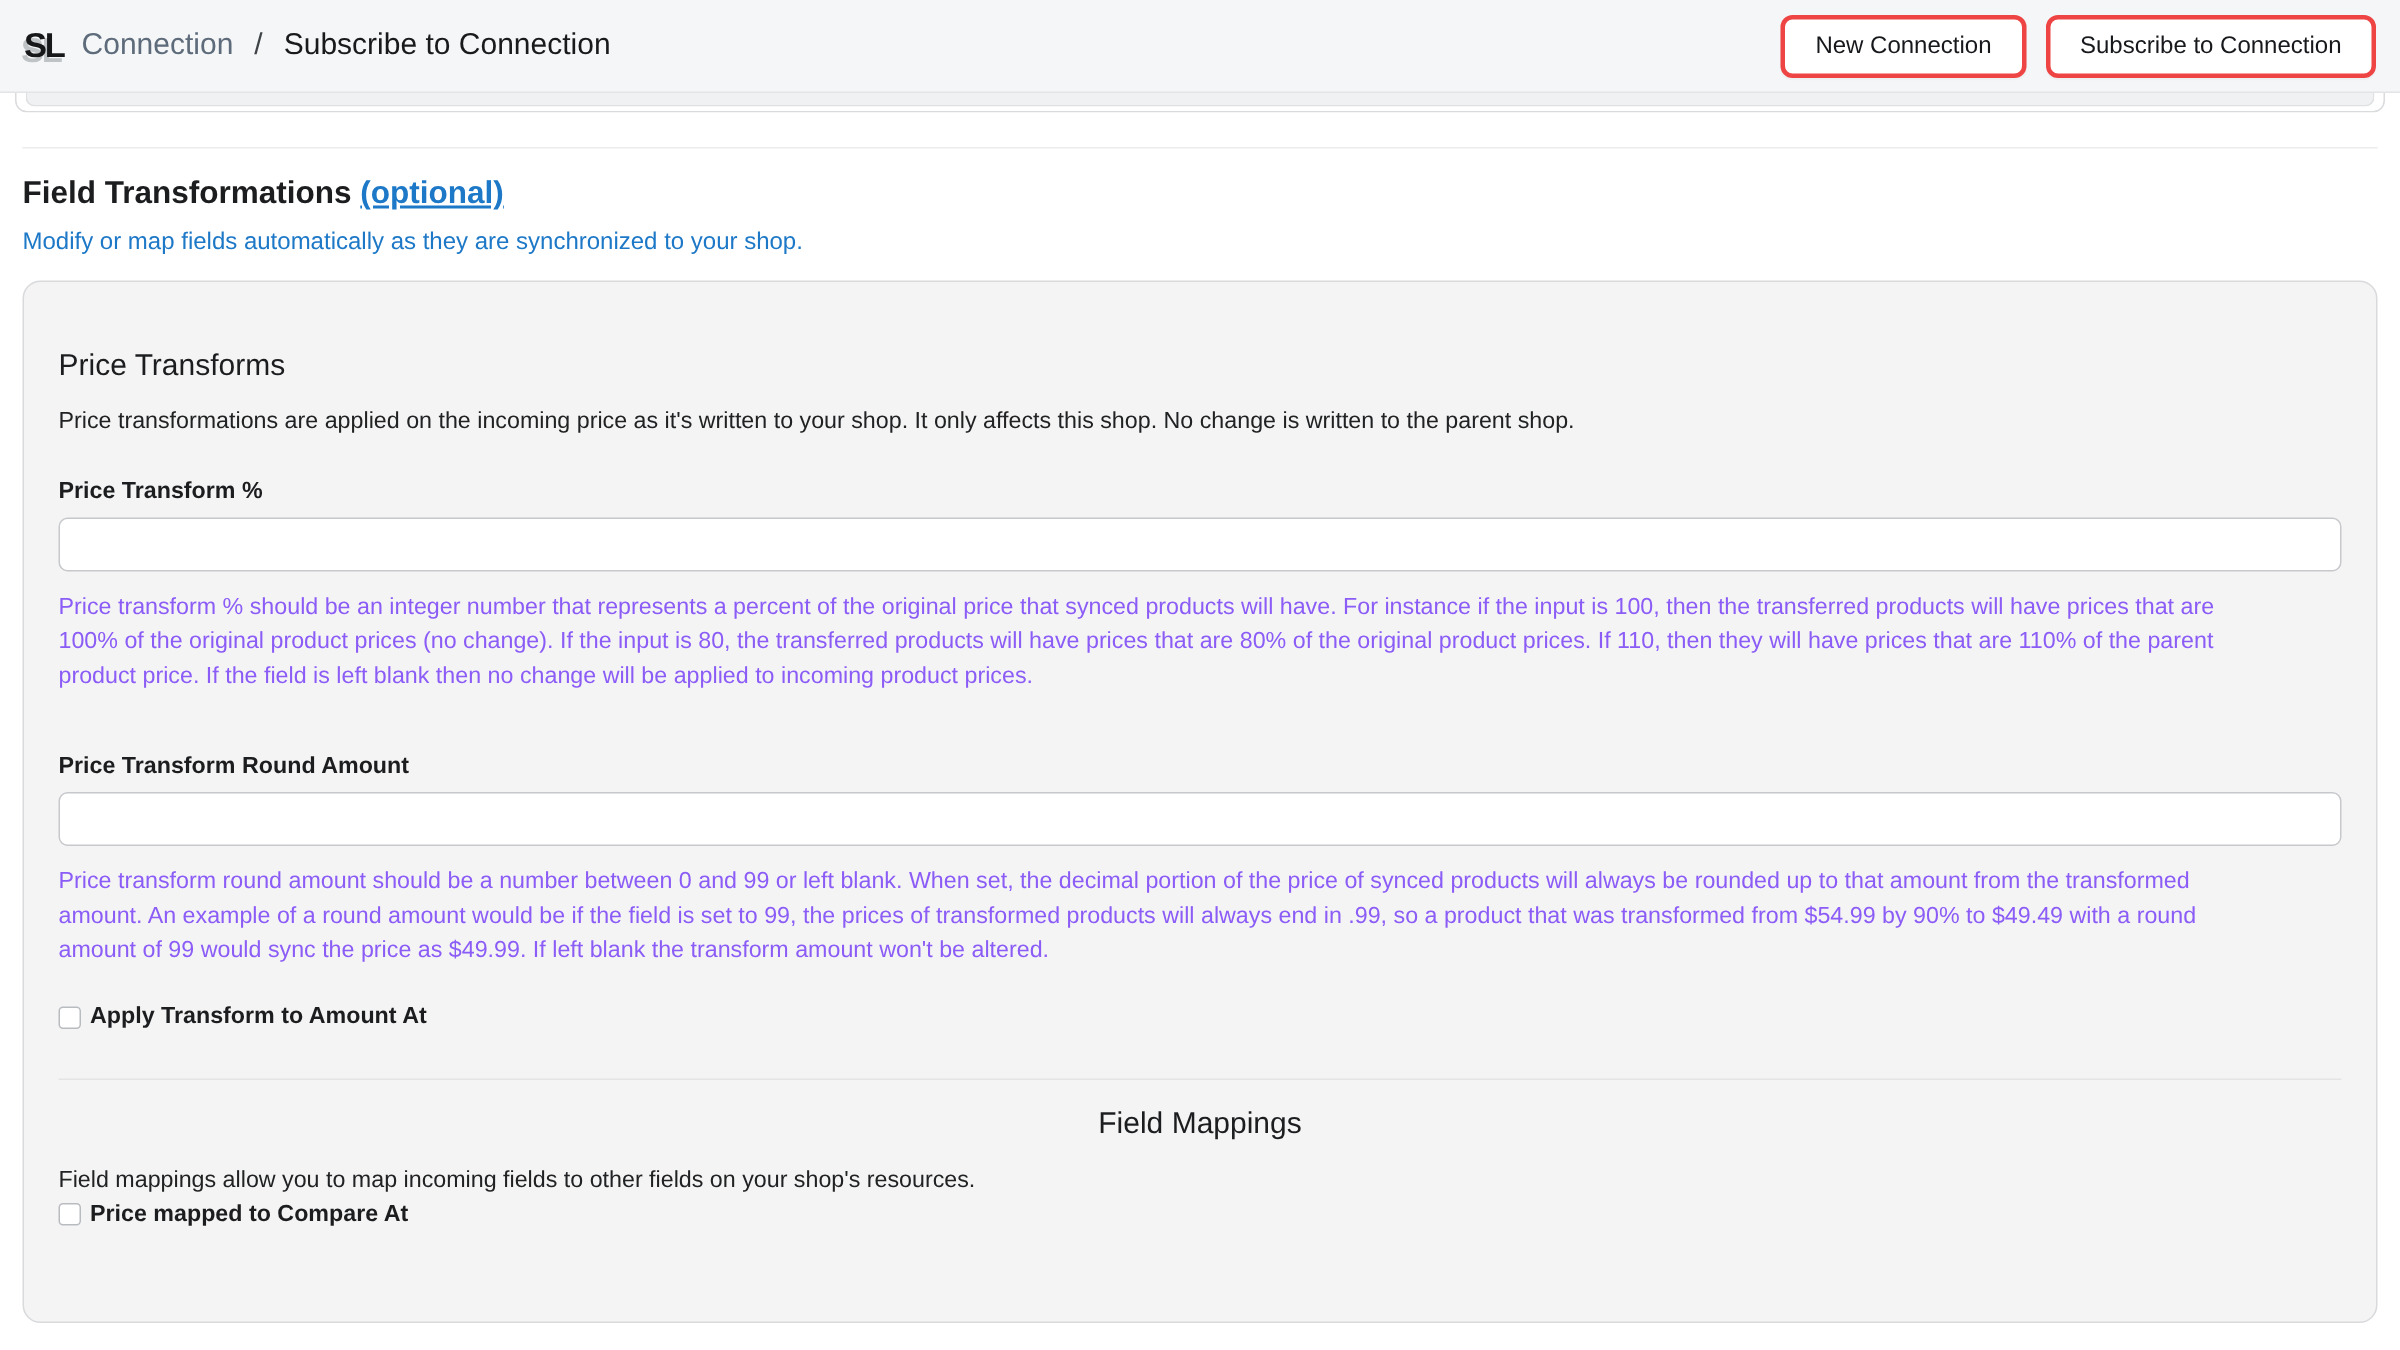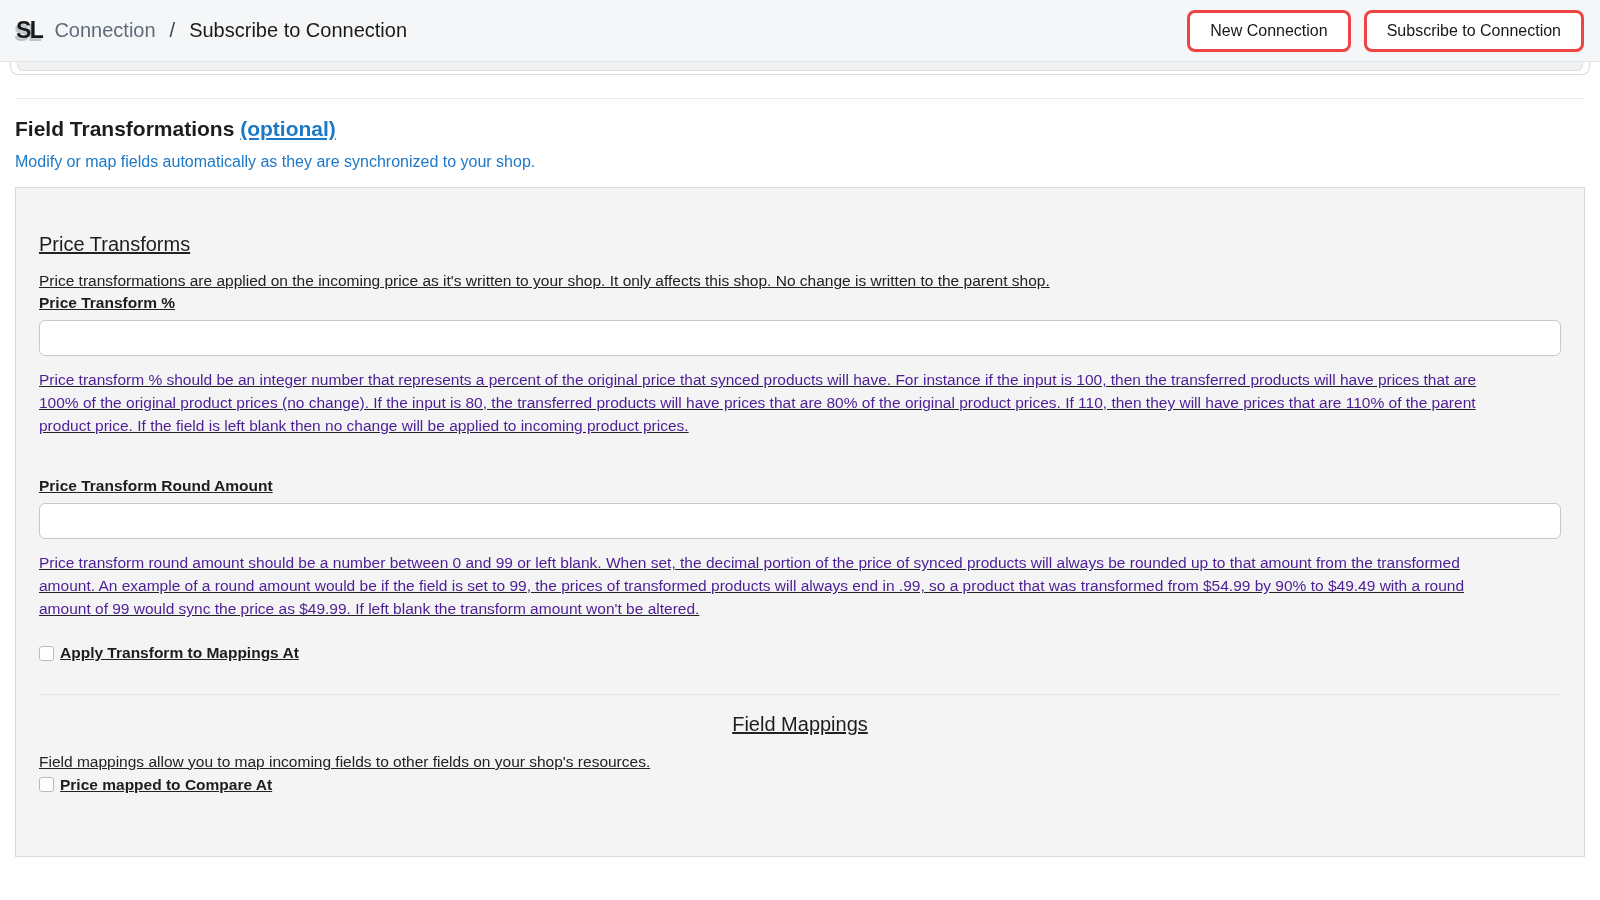--- a/index.html
+++ b/index.html
@@ -46,36 +46,35 @@
   .rule { border:none; border-top:1px solid #ececee; margin:23px 15px 0 15px; }
 
   
   .section-head { margin:18px 15px 0 15px; font-size:21px; font-weight:600; color:#1c1d1f; }
   .optional { color:#1d78c7; font-weight:600;text-decoration:underline; }
   .section-sub { margin:12px 15px 0 15px; font-size:16px; color:#1d78c7; }
 
   
   .card {
     margin:16px 15px 0 15px; background:#f4f4f5;
-    border:1px solid #d9dadc; border-radius:0;
+    border:1px solid #d9dadc; border-radius:12px;
     padding:28px 23px 62px 23px;
-    text-decoration:underline;
   }
   .card-title { font-size:20px; font-weight:500; color:#1c1d1f; }
   .card-desc { margin-top:12px; font-size:15.5px; color:#202223; }
 
-  .field-label { margin-top:4px; font-size:15.5px; font-weight:700; color:#1c1d1f; }
+  .field-label { margin-top:29px; font-size:15.5px; font-weight:700; color:#1c1d1f; }
   .field-label.mt-lg { margin-top:40px; }
   .text-input {
     display:block; width:100%; height:36px; margin-top:8px;
     background:#ffffff; border:1px solid #c6c8cb; border-radius:6px;
     font-family:inherit; font-size:15px; color:#202223; padding:0 12px;
   }
   .help-text {
-    margin-top:12px; font-size:15.5px; line-height:23px; color:#4c1d95;
+    margin-top:12px; font-size:15.5px; line-height:23px; color:#8b5cf6;
     max-width:1470px;
   }
 
   .checkbox-row { margin-top:24px; display:flex; align-items:center; cursor:pointer; }
   .checkbox-row.mt-sm { margin-top:5px; }
   .cb {
     appearance:none; -webkit-appearance:none;
     width:15px; height:15px; margin:0 6px 0 0;
     background:#ffffff; border:1px solid #b8bbbf; border-radius:3px;
     cursor:pointer; flex:0 0 auto;
@@ -117,21 +116,21 @@
   <div class="field-label">Price Transform %</div>
   <input class="text-input" type="text" value="" style="">
   <div class="help-text">Price transform % should be an integer number that represents a percent of the original price that synced products will have. For instance if the input is 100, then the transferred products will have prices that are 100% of the original product prices (no change). If the input is 80, the transferred products will have prices that are 80% of the original product prices. If 110, then they will have prices that are 110% of the parent product price. If the field is left blank then no change will be applied to incoming product prices.</div>
 
   <div class="field-label mt-lg">Price Transform Round Amount</div>
   <input class="text-input" type="text" value="" style="">
   <div class="help-text">Price transform round amount should be a number between 0 and 99 or left blank. When set, the decimal portion of the price of synced products will always be rounded up to that amount from the transformed amount. An example of a round amount would be if the field is set to 99, the prices of transformed products will always end in .99, so a product that was transformed from $54.99 by 90% to $49.49 with a round amount of 99 would sync the price as $49.99. If left blank the transform amount won't be altered.</div>
 
   <label class="checkbox-row">
     <input type="checkbox" class="cb" style="">
-    <span class="cb-label">Apply Transform to Mappings At</span>
+    <span class="cb-label">Apply Transform to Amount At</span>
   </label>
 
   <hr class="card-divider">
 
   <h2 class="card-title mt">Field Mappings</h2>
   <div class="card-desc tight">Field mappings allow you to map incoming fields to other fields on your shop's resources.</div>
 
   <label class="checkbox-row mt-sm">
     <input type="checkbox" class="cb" style="">
     <span class="cb-label">Price mapped to Compare At</span>

